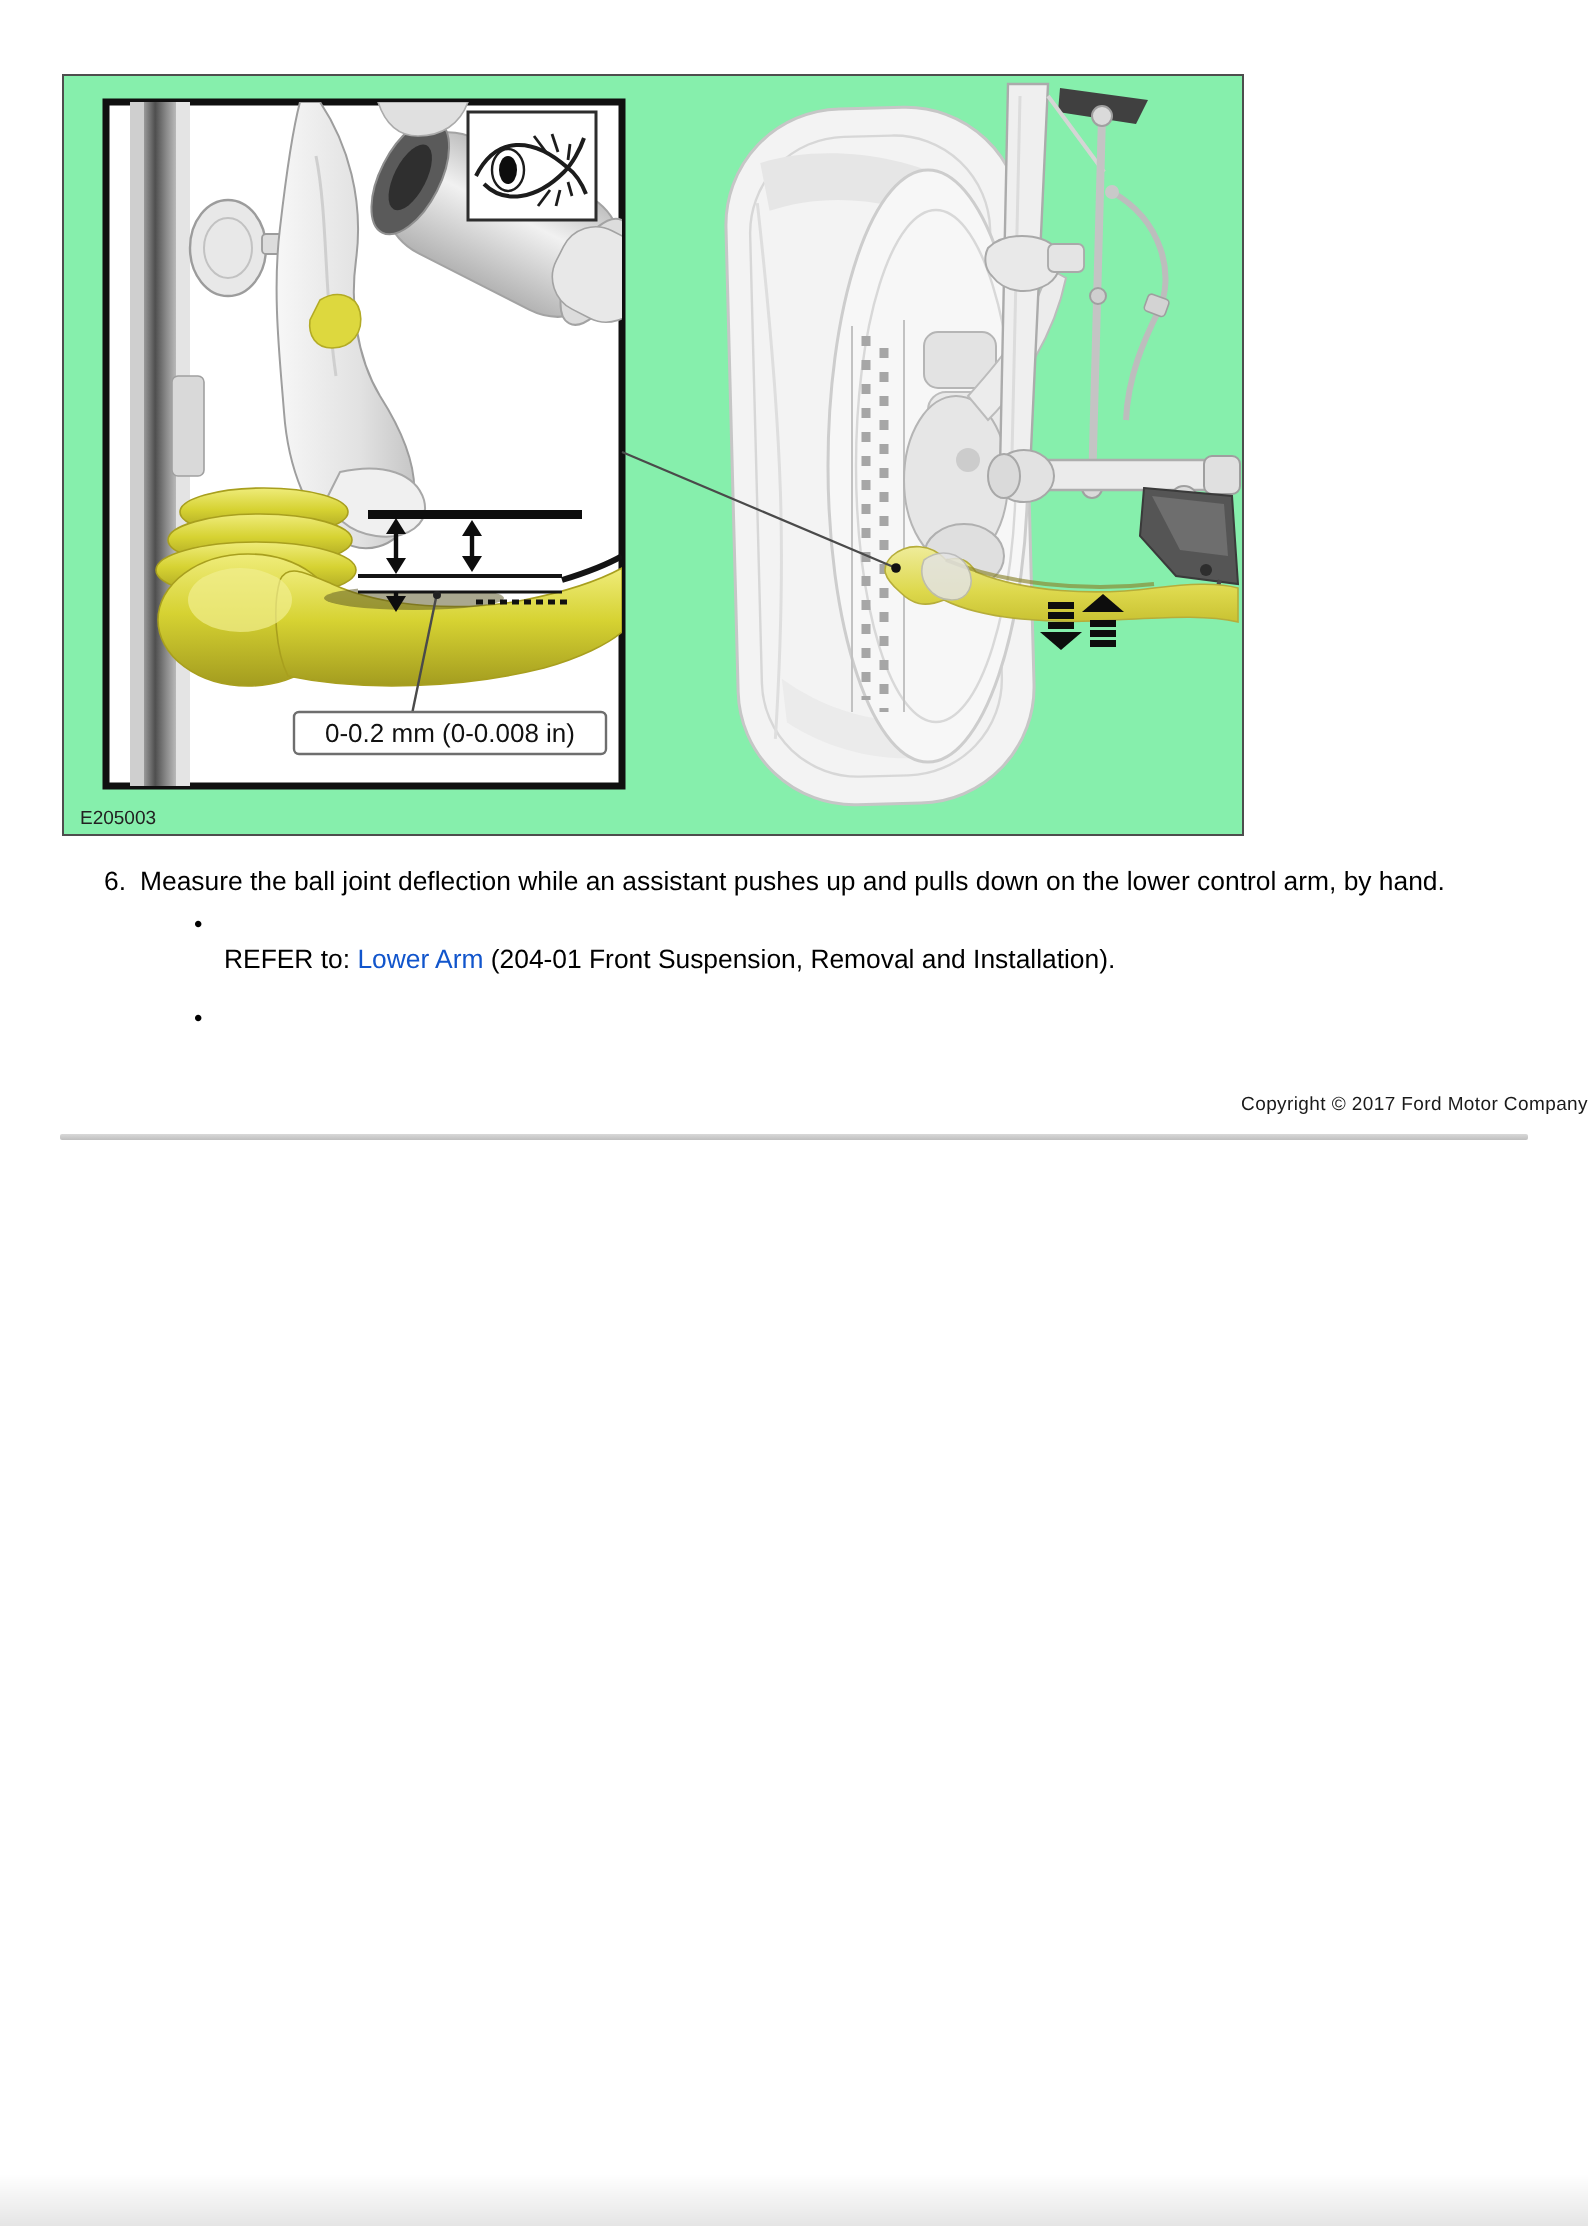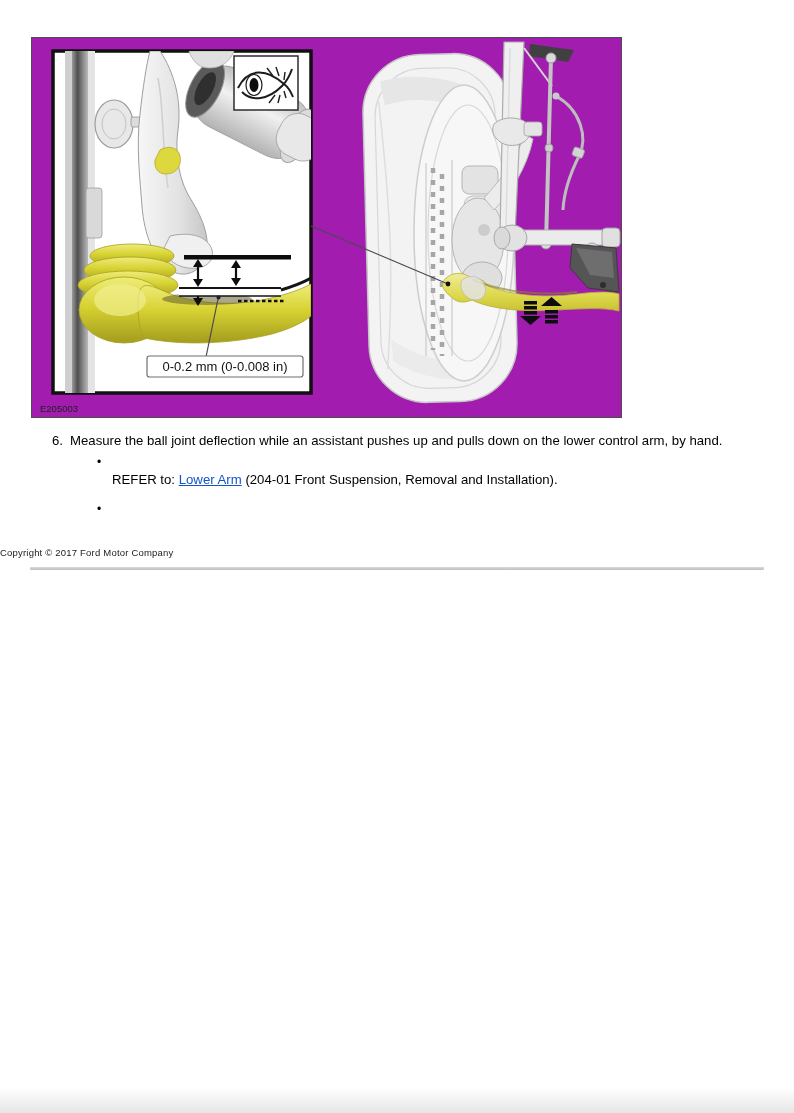--- a/index.html
+++ b/index.html
@@ -4,39 +4,39 @@
 <style>
   html,body{margin:0;padding:0;}
   body{
     width:794px;height:1113px;position:relative;overflow:hidden;
     background:#ffffff;
     font-family:"Liberation Sans", sans-serif;
     color:#000;
   }
   .figure-wrap{
     position:absolute;left:31px;top:37px;width:591px;height:381px;
-    border:1px solid #4d4d4d;background:#a21caf;box-sizing:border-box;
+    border:1px solid #4d4d4d;background:#86efac;box-sizing:border-box;
   }
   .figure-wrap svg{display:block;}
   svg text{font-family:"Liberation Sans", sans-serif;}
   .step-row{
     position:absolute;left:52px;top:432px;width:715px;
     font-size:13.2px;line-height:17px;display:flex;
   }
   .step-num{width:18px;flex:0 0 18px;}
   .bullet-block{
     position:absolute;left:97px;width:660px;
     font-size:13.2px;line-height:17px;display:flex;
   }
   .b1{top:454px;}
   .b2{top:501px;}
   .bullet-dot{width:15px;flex:0 0 15px;font-size:12px;}
-  .link{color:#1155cc;text-decoration:underline;cursor:pointer;}
+  .link{color:#1155cc;cursor:pointer;}
   .copyright{
-    position:absolute;left:0;top:547px;width:794px;text-align:left;
+    position:absolute;left:0;top:547px;width:794px;text-align:right;
     font-size:9.5px;color:#1a1a1a;letter-spacing:.2px;
   }
   .divider{
     position:absolute;left:30px;top:567px;width:734px;height:3px;
     background:linear-gradient(#d9d9d9,#bfbfbf);border-radius:1px;
   }
   .bottom-shade{
     position:absolute;left:0;bottom:0;width:794px;height:26px;
     background:linear-gradient(rgba(0,0,0,0),rgba(0,0,0,0.10));
   }

